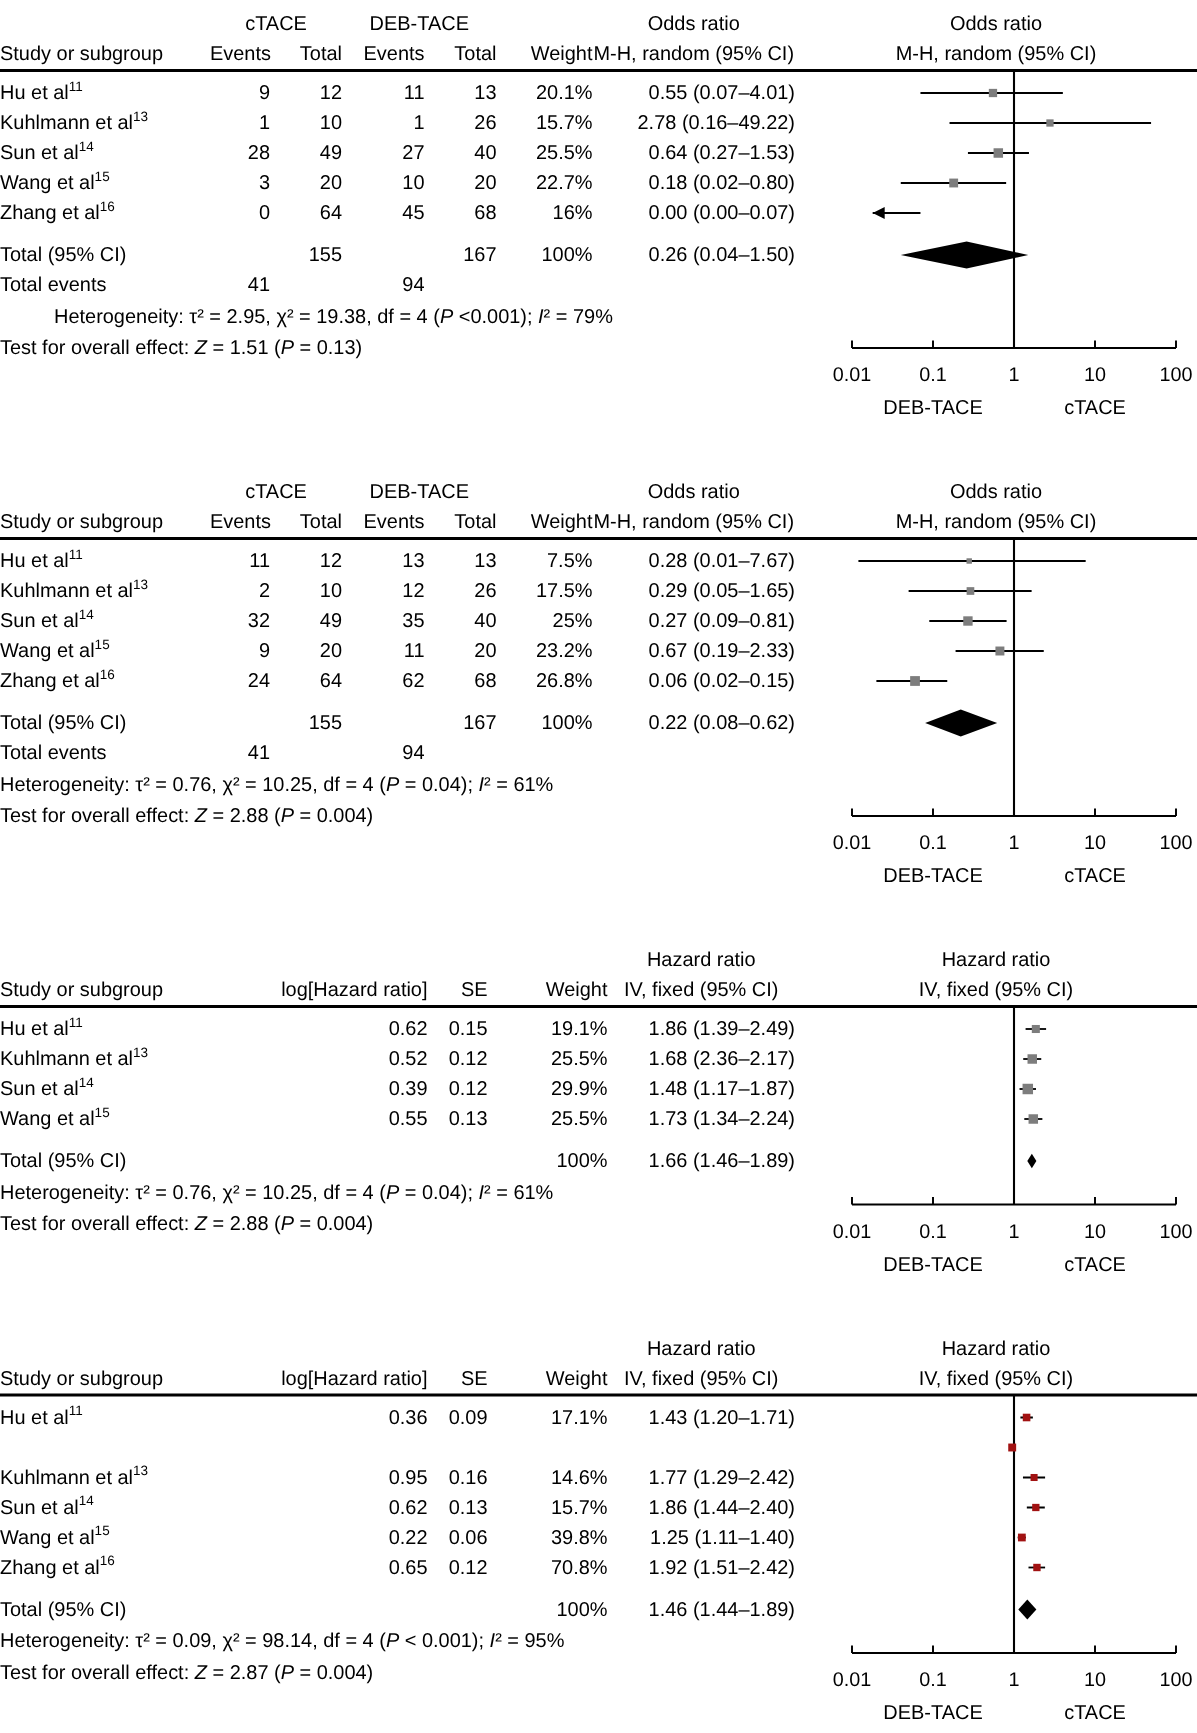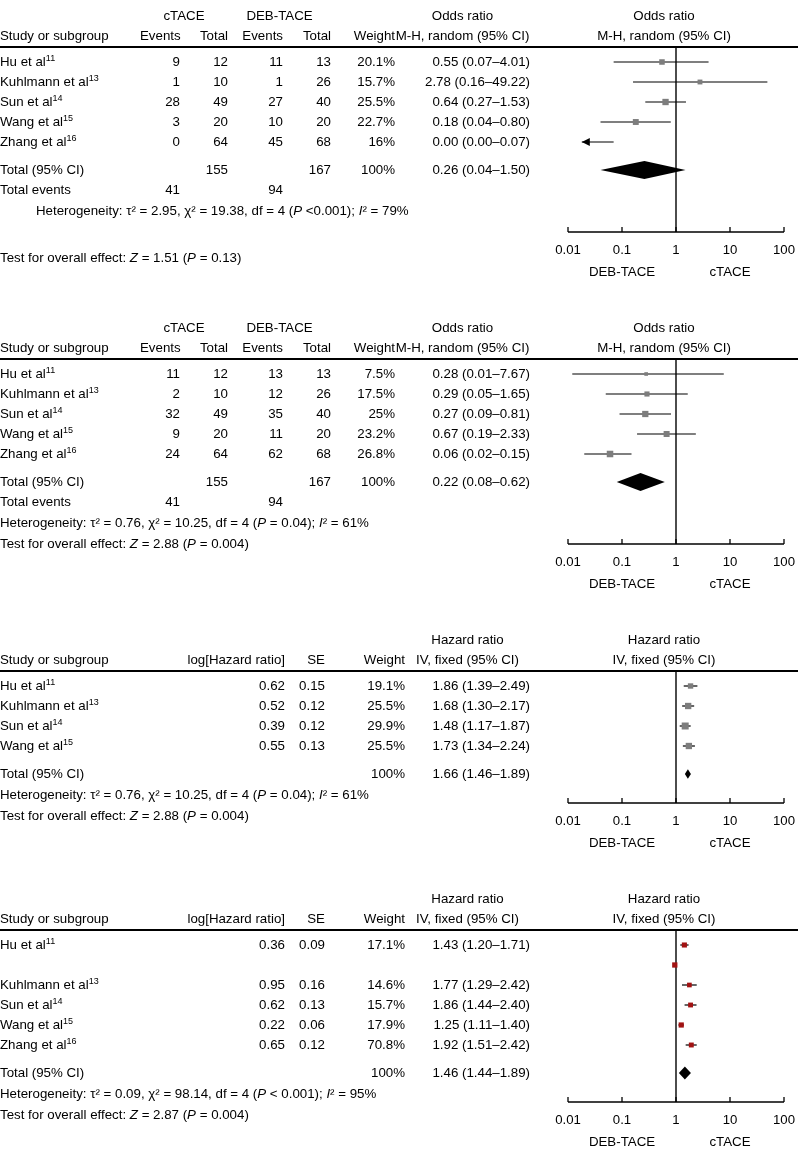--- a/index.html
+++ b/index.html
@@ -75,21 +75,21 @@
         <div class="cell r">25.5%</div>
         <div class="cell r">0.64 (0.27–1.53)</div>
       </div>
       <div class="grid-or abs row20" style="top: 108px;">
         <div class="cell l"><span>Wang et al</span><sup>15</sup></div>
         <div class="cell r">3</div>
         <div class="cell r">20</div>
         <div class="cell r">10</div>
         <div class="cell r">20</div>
         <div class="cell r">22.7%</div>
-        <div class="cell r">0.18 (0.04–0.80)</div>
+        <div class="cell r">0.18 (0.02–0.80)</div>
       </div>
       <div class="grid-or abs row20" style="top: 128px;">
         <div class="cell l"><span>Zhang et al</span><sup>16</sup></div>
         <div class="cell r">0</div>
         <div class="cell r">64</div>
         <div class="cell r">45</div>
         <div class="cell r">68</div>
         <div class="cell r">16%</div>
         <div class="cell r">0.00 (0.00–0.07)</div>
       </div>
@@ -102,21 +102,21 @@
         <div class="cell r">100%</div>
         <div class="cell r">0.26 (0.04–1.50)</div>
       </div>
       <div class="grid-or abs row20" style="top: 176px;">
         <div class="cell l">Total events</div>
         <div class="cell r">41</div>
         <div class="cell r"></div>
         <div class="cell r">94</div>
       </div>
       <div class="note" style="top: 196px; margin-left: 36px;">Heterogeneity: τ² = 2.95, χ² = 19.38, df = 4 (<i>P</i> &lt;0.001); <i>I</i>² = 79%</div>
-      <div class="note" style="top: 217px; margin-top: 26px;">Test for overall effect: <i>Z</i> = 1.51 (<i>P</i> = 0.13)</div>
+      <div class="note" style="top: 217px;">Test for overall effect: <i>Z</i> = 1.51 (<i>P</i> = 0.13)</div>
       <svg width="268" height="284" class="plot">
         <line x1="146" y1="43" x2="146" y2="228" stroke="#000" stroke-width="1.4"></line>
         <line x1="83.63529416076987" y1="58" x2="178.56979612148984" y2="58" stroke="#000" stroke-width="1.2"></line>
         <rect x="129.22208523268918" y="55.2425" width="5.515000000000001" height="5.515000000000001" fill="#7d7d7d"></rect>
         <line x1="103.02247906341994" y1="78" x2="237.37564690580632" y2="78" stroke="#000" stroke-width="1.2"></line>
         <rect x="167.5509189795761" y="75.5725" width="4.855" height="4.855" fill="#7d7d7d"></rect>
         <line x1="115.29364326458531" y1="98" x2="155.97333726415036" y2="98" stroke="#000" stroke-width="1.2"></line>
         <rect x="132.3712185951299" y="94.8375" width="6.324999999999999" height="6.324999999999999" fill="#7d7d7d"></rect>
         <line x1="70.51123953170998" y1="118" x2="140.76685929756496" y2="118" stroke="#000" stroke-width="1.2"></line>
         <rect x="102.83221527557852" y="115.0475" width="5.904999999999999" height="5.904999999999999" fill="#7d7d7d"></rect>
@@ -268,21 +268,21 @@
         <div class="cell r">0.62</div>
         <div class="cell r">0.15</div>
         <div class="cell r">19.1%</div>
         <div class="cell r">1.86 (1.39–2.49)</div>
       </div>
       <div class="grid-hr abs row20" style="top: 68px;">
         <div class="cell l"><span>Kuhlmann et al</span><sup>13</sup></div>
         <div class="cell r">0.52</div>
         <div class="cell r">0.12</div>
         <div class="cell r">25.5%</div>
-        <div class="cell r">1.68 (1.30–2.17)</div>
+        <div class="cell r">1.68 (2.36–2.17)</div>
       </div>
       <div class="grid-hr abs row20" style="top: 88px;">
         <div class="cell l"><span>Sun et al</span><sup>14</sup></div>
         <div class="cell r">0.39</div>
         <div class="cell r">0.12</div>
         <div class="cell r">29.9%</div>
         <div class="cell r">1.48 (1.17–1.87)</div>
       </div>
       <div class="grid-hr abs row20" style="top: 108px;">
         <div class="cell l"><span>Wang et al</span><sup>15</sup></div>
@@ -359,21 +359,21 @@
         <div class="cell l"><span>Sun et al</span><sup>14</sup></div>
         <div class="cell r">0.62</div>
         <div class="cell r">0.13</div>
         <div class="cell r">15.7%</div>
         <div class="cell r">1.86 (1.44–2.40)</div>
       </div>
       <div class="grid-hr abs row20" style="top: 128px;">
         <div class="cell l"><span>Wang et al</span><sup>15</sup></div>
         <div class="cell r">0.22</div>
         <div class="cell r">0.06</div>
-        <div class="cell r">17.9%</div>
+        <div class="cell r">39.8%</div>
         <div class="cell r">1.25 (1.11–1.40)</div>
       </div>
       <div class="grid-hr abs row20" style="top: 148px;">
         <div class="cell l"><span>Zhang et al</span><sup>16</sup></div>
         <div class="cell r">0.65</div>
         <div class="cell r">0.12</div>
         <div class="cell r">70.8%</div>
         <div class="cell r">1.92 (1.51–2.42)</div>
       </div>
       <div class="grid-hr abs row20" style="top: 176px;">

